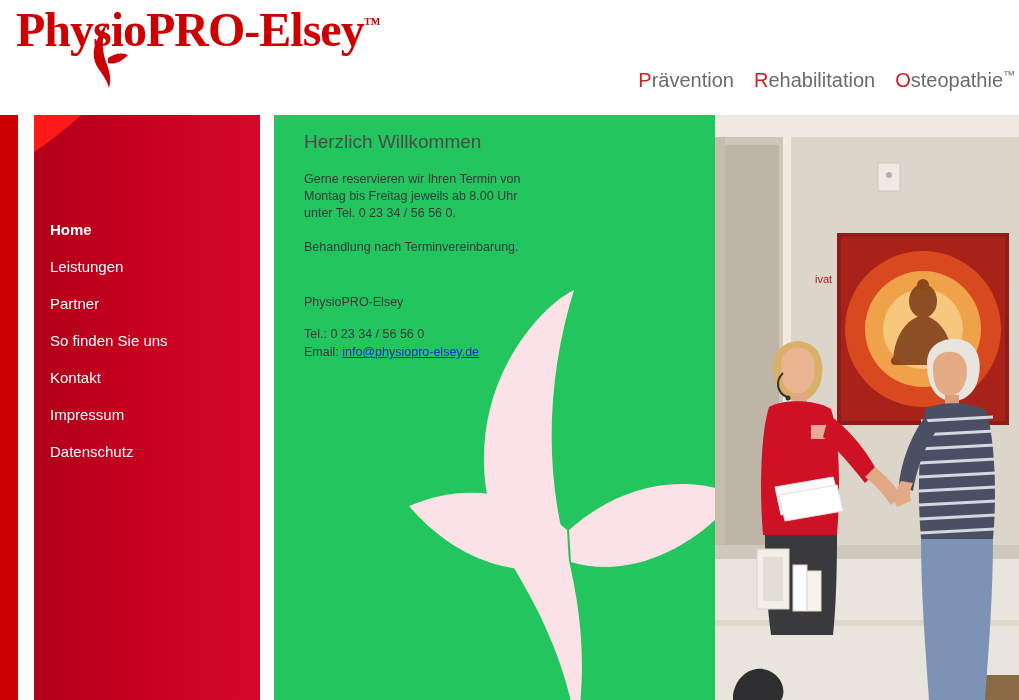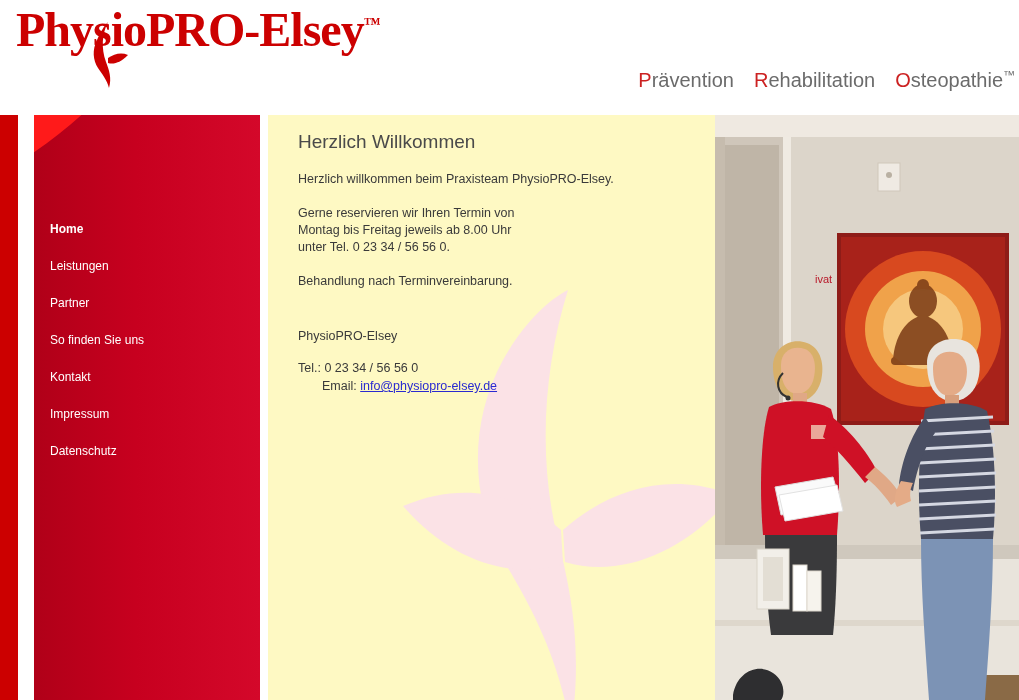--- a/index.html
+++ b/index.html
@@ -89,34 +89,34 @@
     position: absolute;
     top: 96px; left: 0;
     width: 100%;
   }
   .nav-item {
     display: block;
     padding: 0 0 0 16px;
     height: 37px;
     line-height: 37px;
     color: #ffffff;
-    font-size: 12px;
+    font-size: 15px;
     text-decoration: none;
     cursor: pointer;
   }
   .nav-item.active {
     font-weight: bold;
   }
 
   
   .content {
     position: absolute;
-    left: 268px; top: 115px;
+    left: 274px; top: 115px;
     width: 455px; height: 585px;
-    background: #fef9c3;
+    background: #22c55e;
     overflow: hidden;
   }
   .content-watermark {
     position: absolute;
     right: -30px; bottom: -40px;
     width: 360px; height: 460px;
     opacity: 1;
     pointer-events: none;
   }
   .content-inner {
@@ -197,30 +197,29 @@
       <g fill="#fbe2e6">
         <path d="M175 10 C150 90, 145 180, 165 260 C178 312, 190 370, 178 450 C166 380, 140 330, 115 288 C80 230, 72 150, 110 80 C130 44, 155 20, 175 10 Z"></path>
         <path d="M170 250 C215 210, 275 190, 340 215 C290 275, 225 298, 172 282 Z"></path>
         <path d="M168 250 C128 214, 70 200, 10 226 C58 282, 120 300, 170 284 Z"></path>
       </g>
     </svg>
 
     <div class="content-inner">
       <h1 class="page-title">Herzlich Willkommen</h1>
 
-      <p class="para">Herzlich willkommen beim Praxisteam PhysioPRO-Elsey.</p>
       <p class="para" style="white-space: pre-line;">Gerne reservieren wir Ihren Termin von
 Montag bis Freitag jeweils ab 8.00 Uhr
 unter Tel. 0 23 34 / 56 56 0.</p>
       <p class="para">Behandlung nach Terminvereinbarung.</p>
 
       <div class="sig-block">
         <p>PhysioPRO-Elsey</p>
         <p>Tel.: 0 23 34 / 56 56 0</p>
-        <p style="margin-top:-14px;margin-left:24px;"><span>Email: </span><a class="mail-link" href="#">info@physiopro-elsey.de</a></p>
+        <p style="margin-top:-14px;"><span>Email: </span><a class="mail-link" href="#">info@physiopro-elsey.de</a></p>
       </div>
     </div>
   </div>
 
   <div class="photo">
     <svg width="304" height="585" viewBox="0 0 304 585">
 
       <rect x="0" y="0" width="304" height="585" fill="#d7cfc4"></rect>
       <rect x="0" y="0" width="304" height="430" fill="#dcd5ca"></rect>
 

